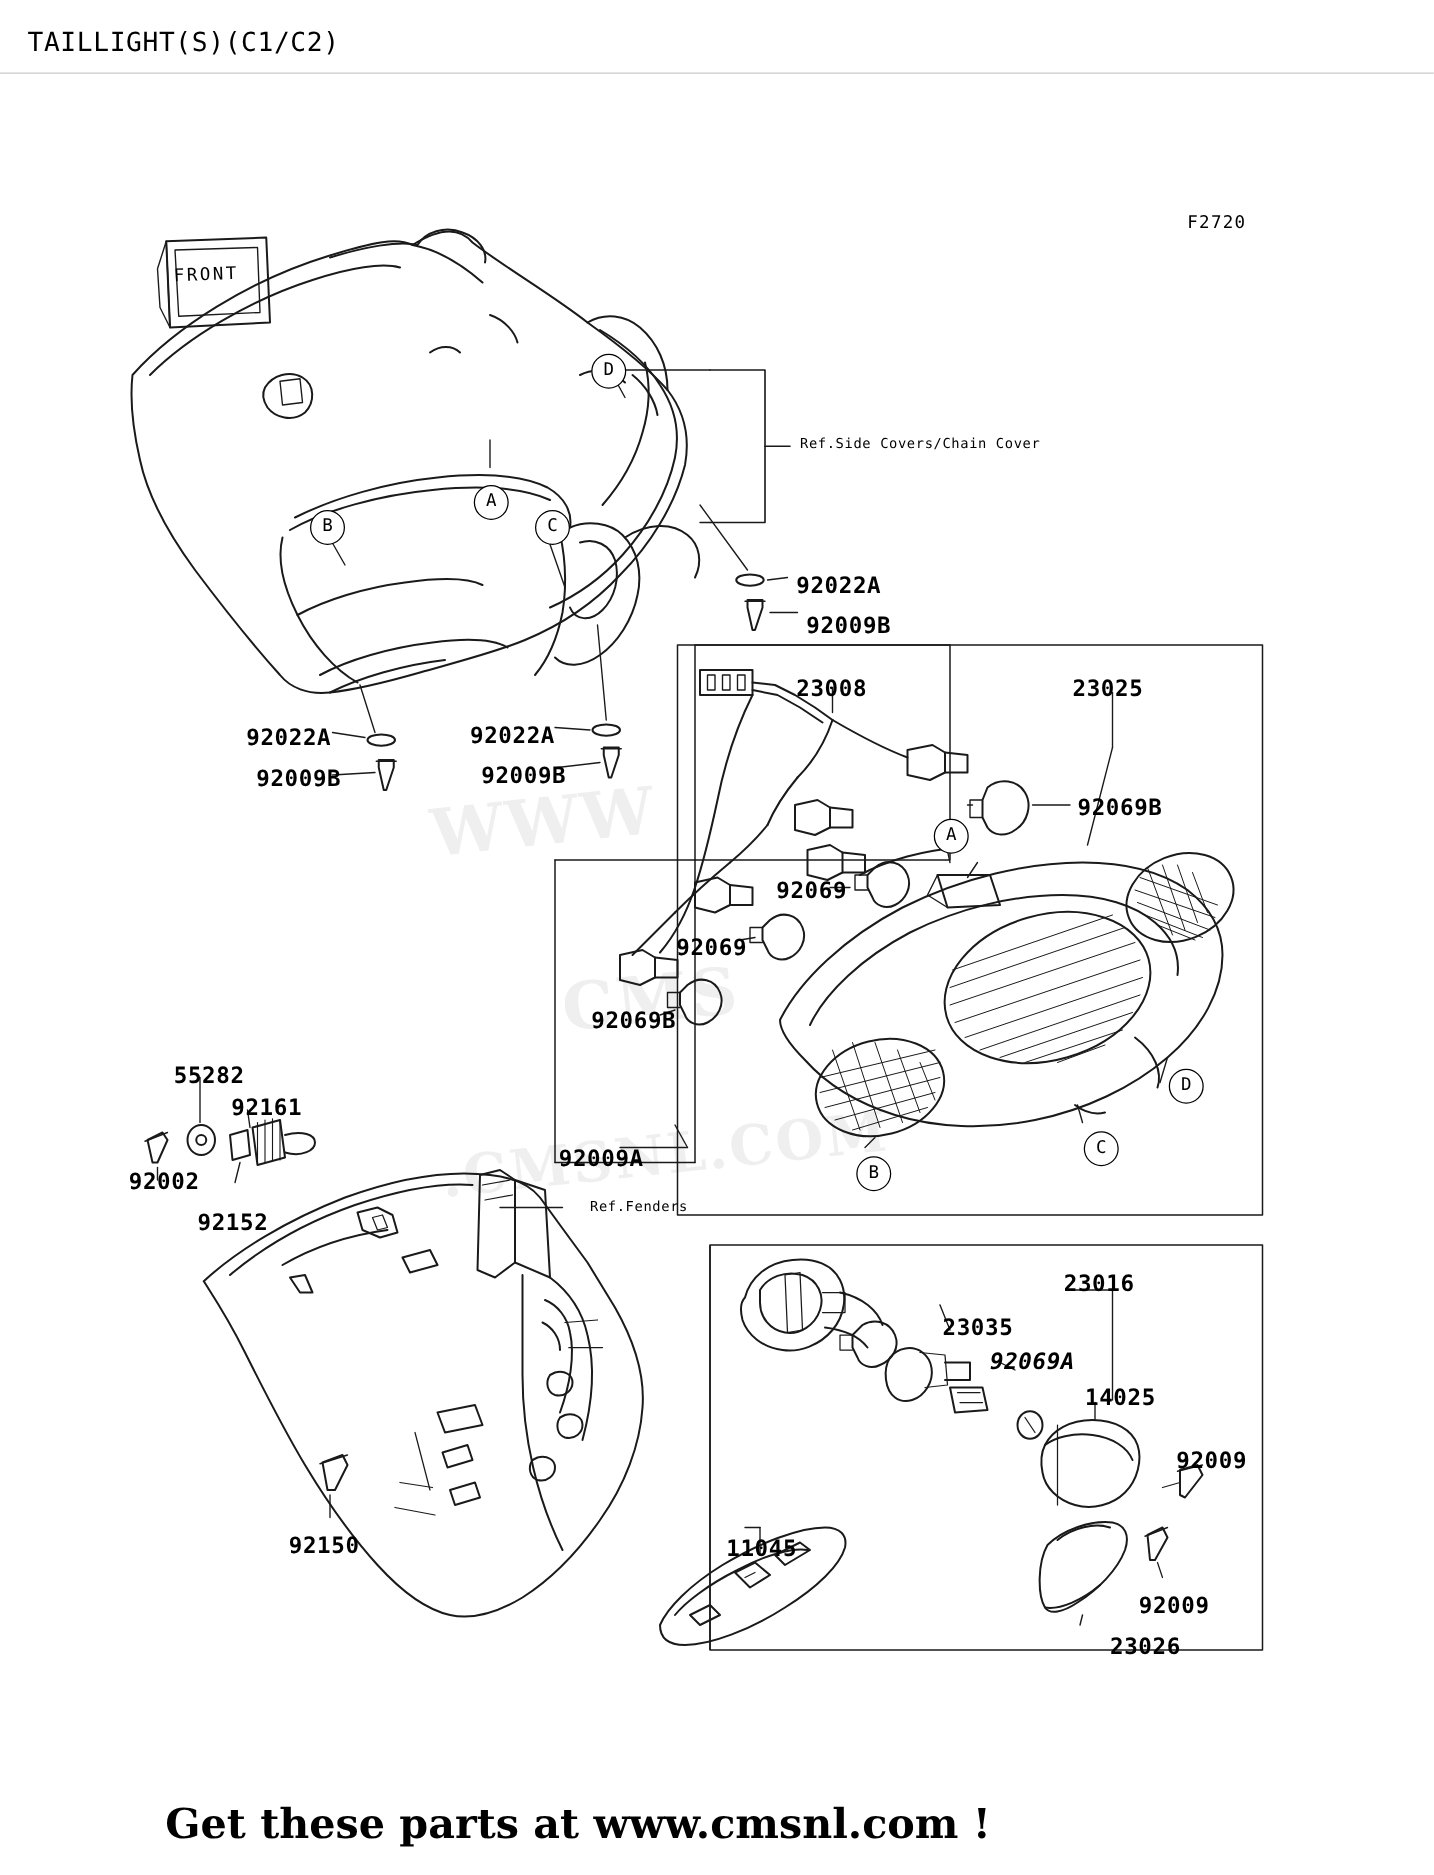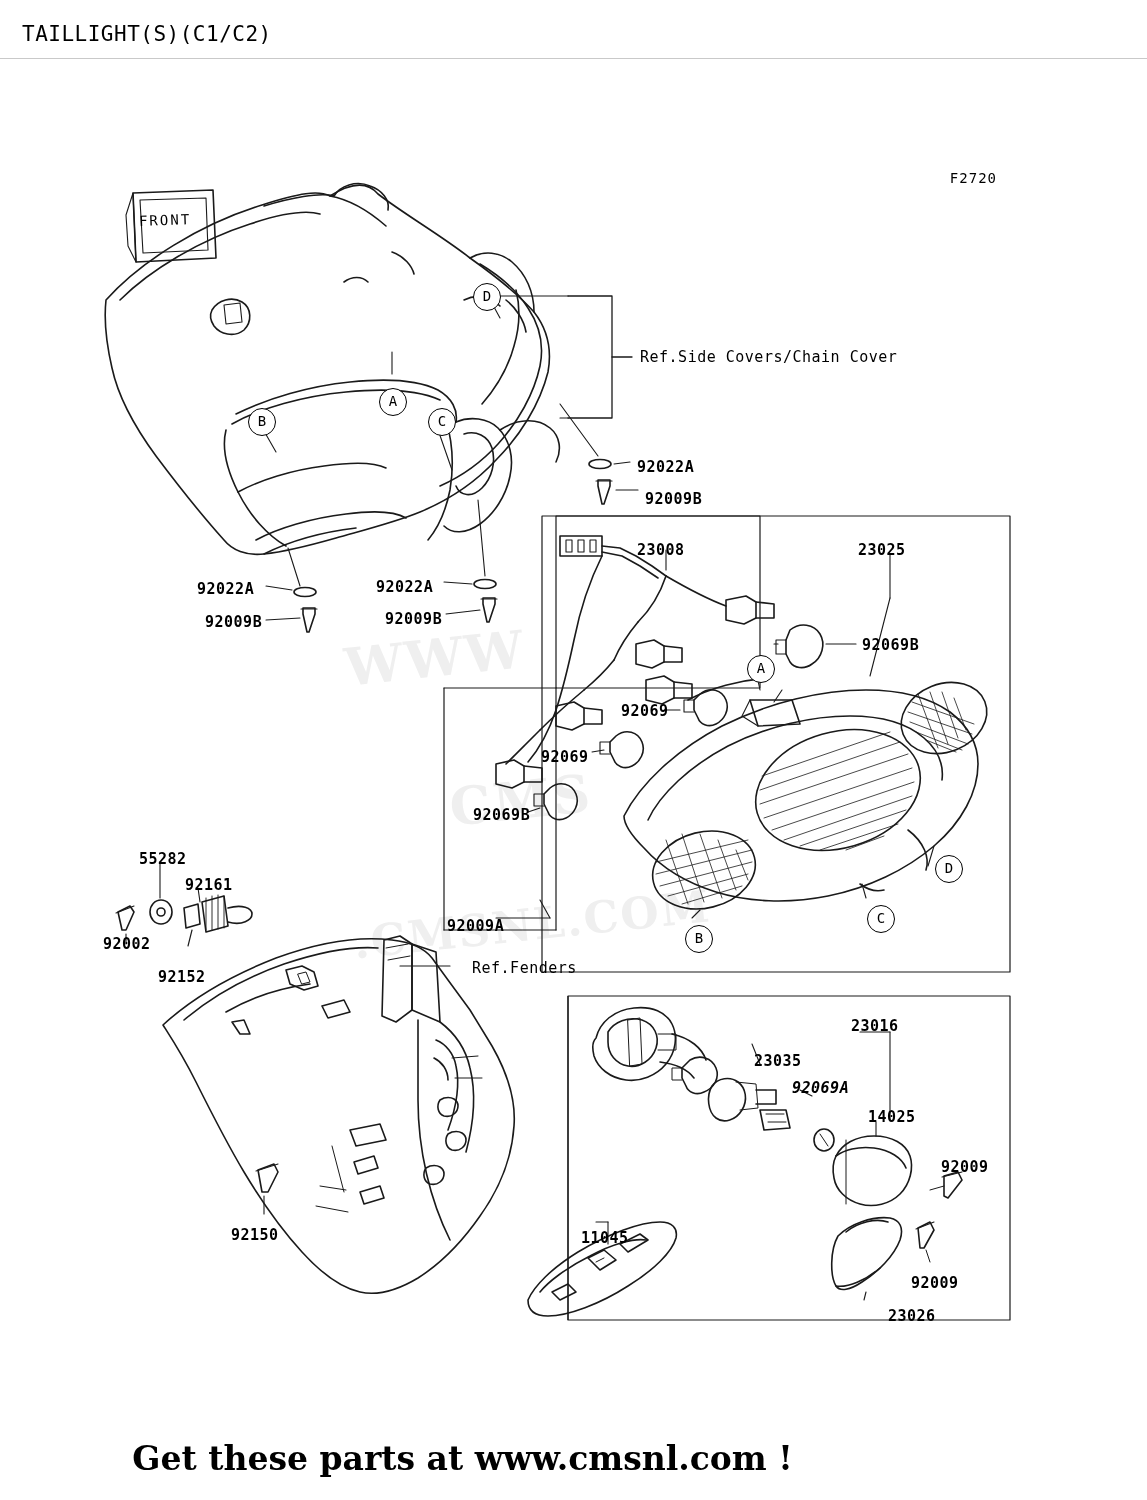--- a/index.html
+++ b/index.html
@@ -1,22 +1,22 @@
 <!DOCTYPE html>
 <html><head>
 <meta charset="utf-8">
 <style>
   html,body{margin:0;padding:0;background:#ffffff;}
   body{width:1147px;height:1500px;position:relative;overflow:hidden;
        font-family:"DejaVu Sans Mono", monospace;color:#000;}
   .title{position:absolute;left:22px;top:22px;font-size:21px;letter-spacing:0.5px;
          font-family:"DejaVu Sans Mono", monospace;}
   .rule{position:absolute;left:0;top:58px;width:1147px;height:1px;background:#c9c9c9;}
-  .code{position:absolute;font-family:"DejaVu Sans Mono", monospace;font-size:15px;font-weight:bold;letter-spacing:0.5px;}
-  .plain{position:absolute;font-family:"DejaVu Sans Mono", monospace;font-size:15px;letter-spacing:0.5px;}
+  .code{position:absolute;font-family:"DejaVu Sans Mono", monospace;font-size:18px;font-weight:bold;letter-spacing:0.5px;}
+  .plain{position:absolute;font-family:"DejaVu Sans Mono", monospace;font-size:11px;letter-spacing:0.5px;}
   .fig{position:absolute;right:150px;top:170px;font-family:"DejaVu Sans Mono", monospace;font-size:14px;letter-spacing:1px;}
   .footer{position:absolute;left:0;bottom:22px;width:925px;text-align:center;
           font-family:"DejaVu Serif", serif;font-size:33px;font-weight:bold;}
   svg.art{position:absolute;left:0;top:0;width:1147px;height:1500px;}
   .wm{position:absolute;left:330px;top:600px;width:560px;height:400px;
       font-family:"DejaVu Serif", serif;font-size:52px;font-weight:bold;color:#efefef;
       letter-spacing:2px;transform:rotate(-6deg);user-select:none;}
   .wm div{position:absolute;}
   .bub{position:absolute;width:26px;height:26px;border:1.6px solid #000;border-radius:50%;
        font-family:"DejaVu Sans Mono", monospace;font-size:14px;line-height:24px;text-align:center;background:#fff;}

